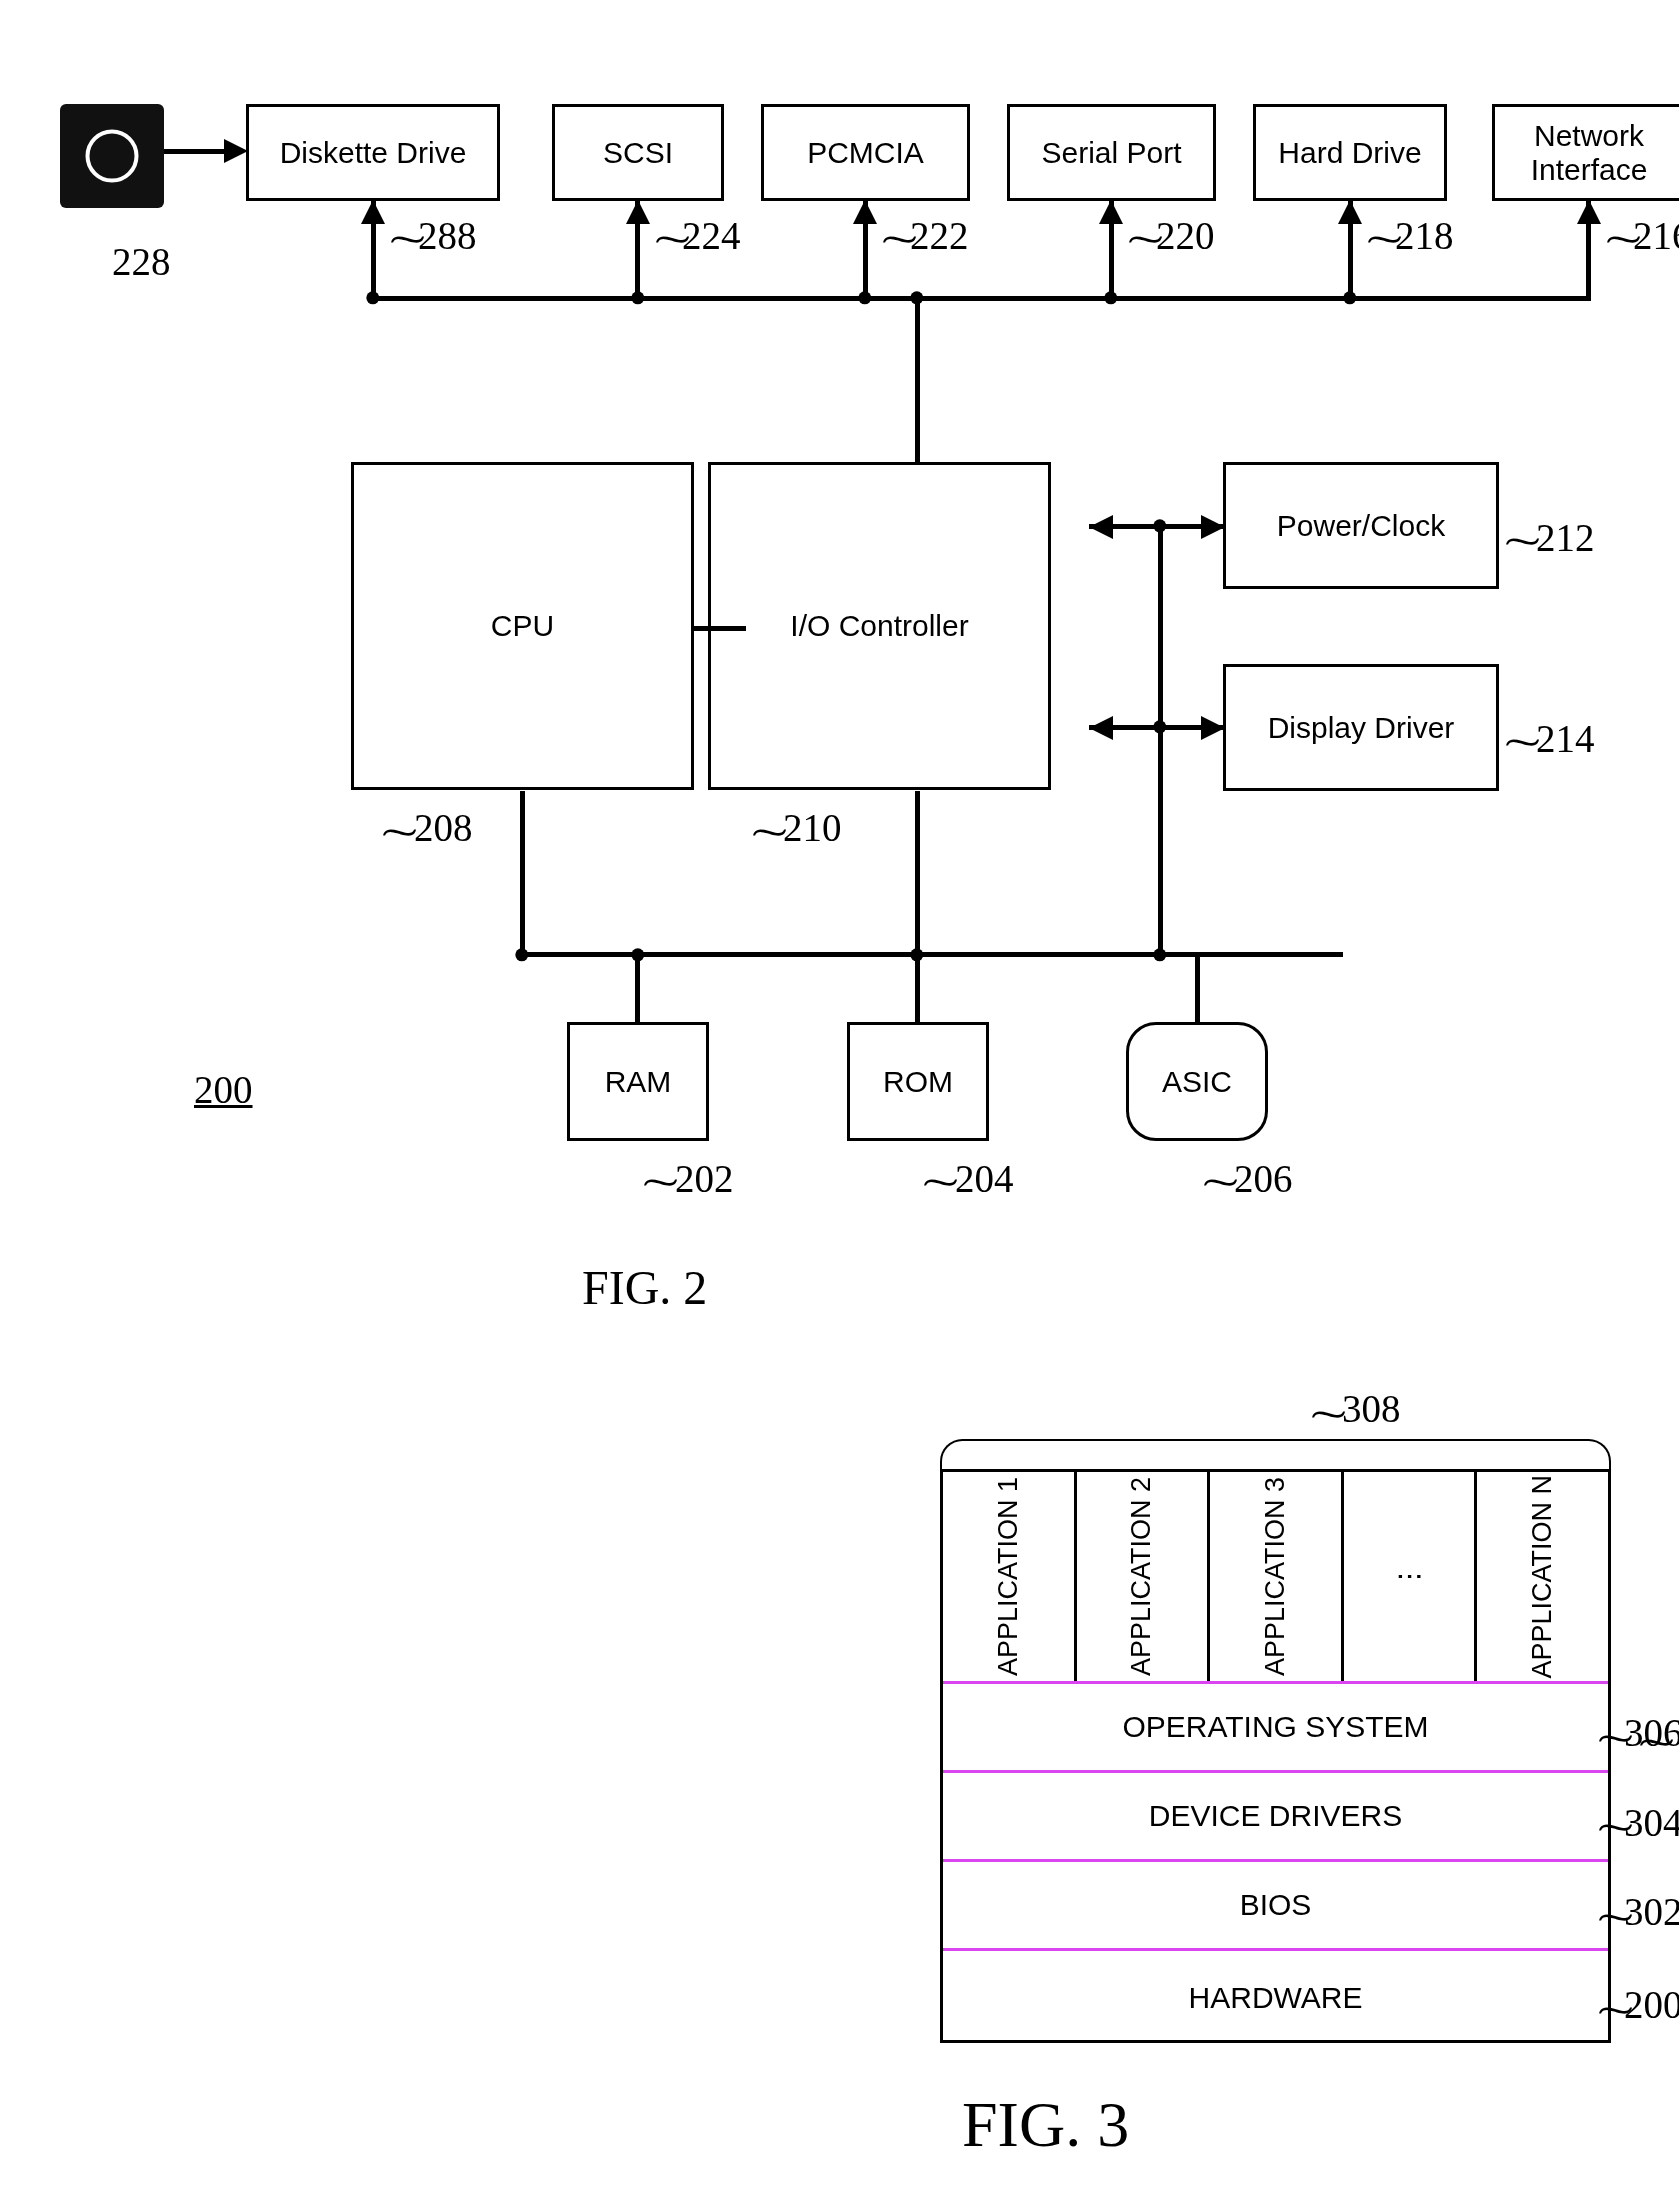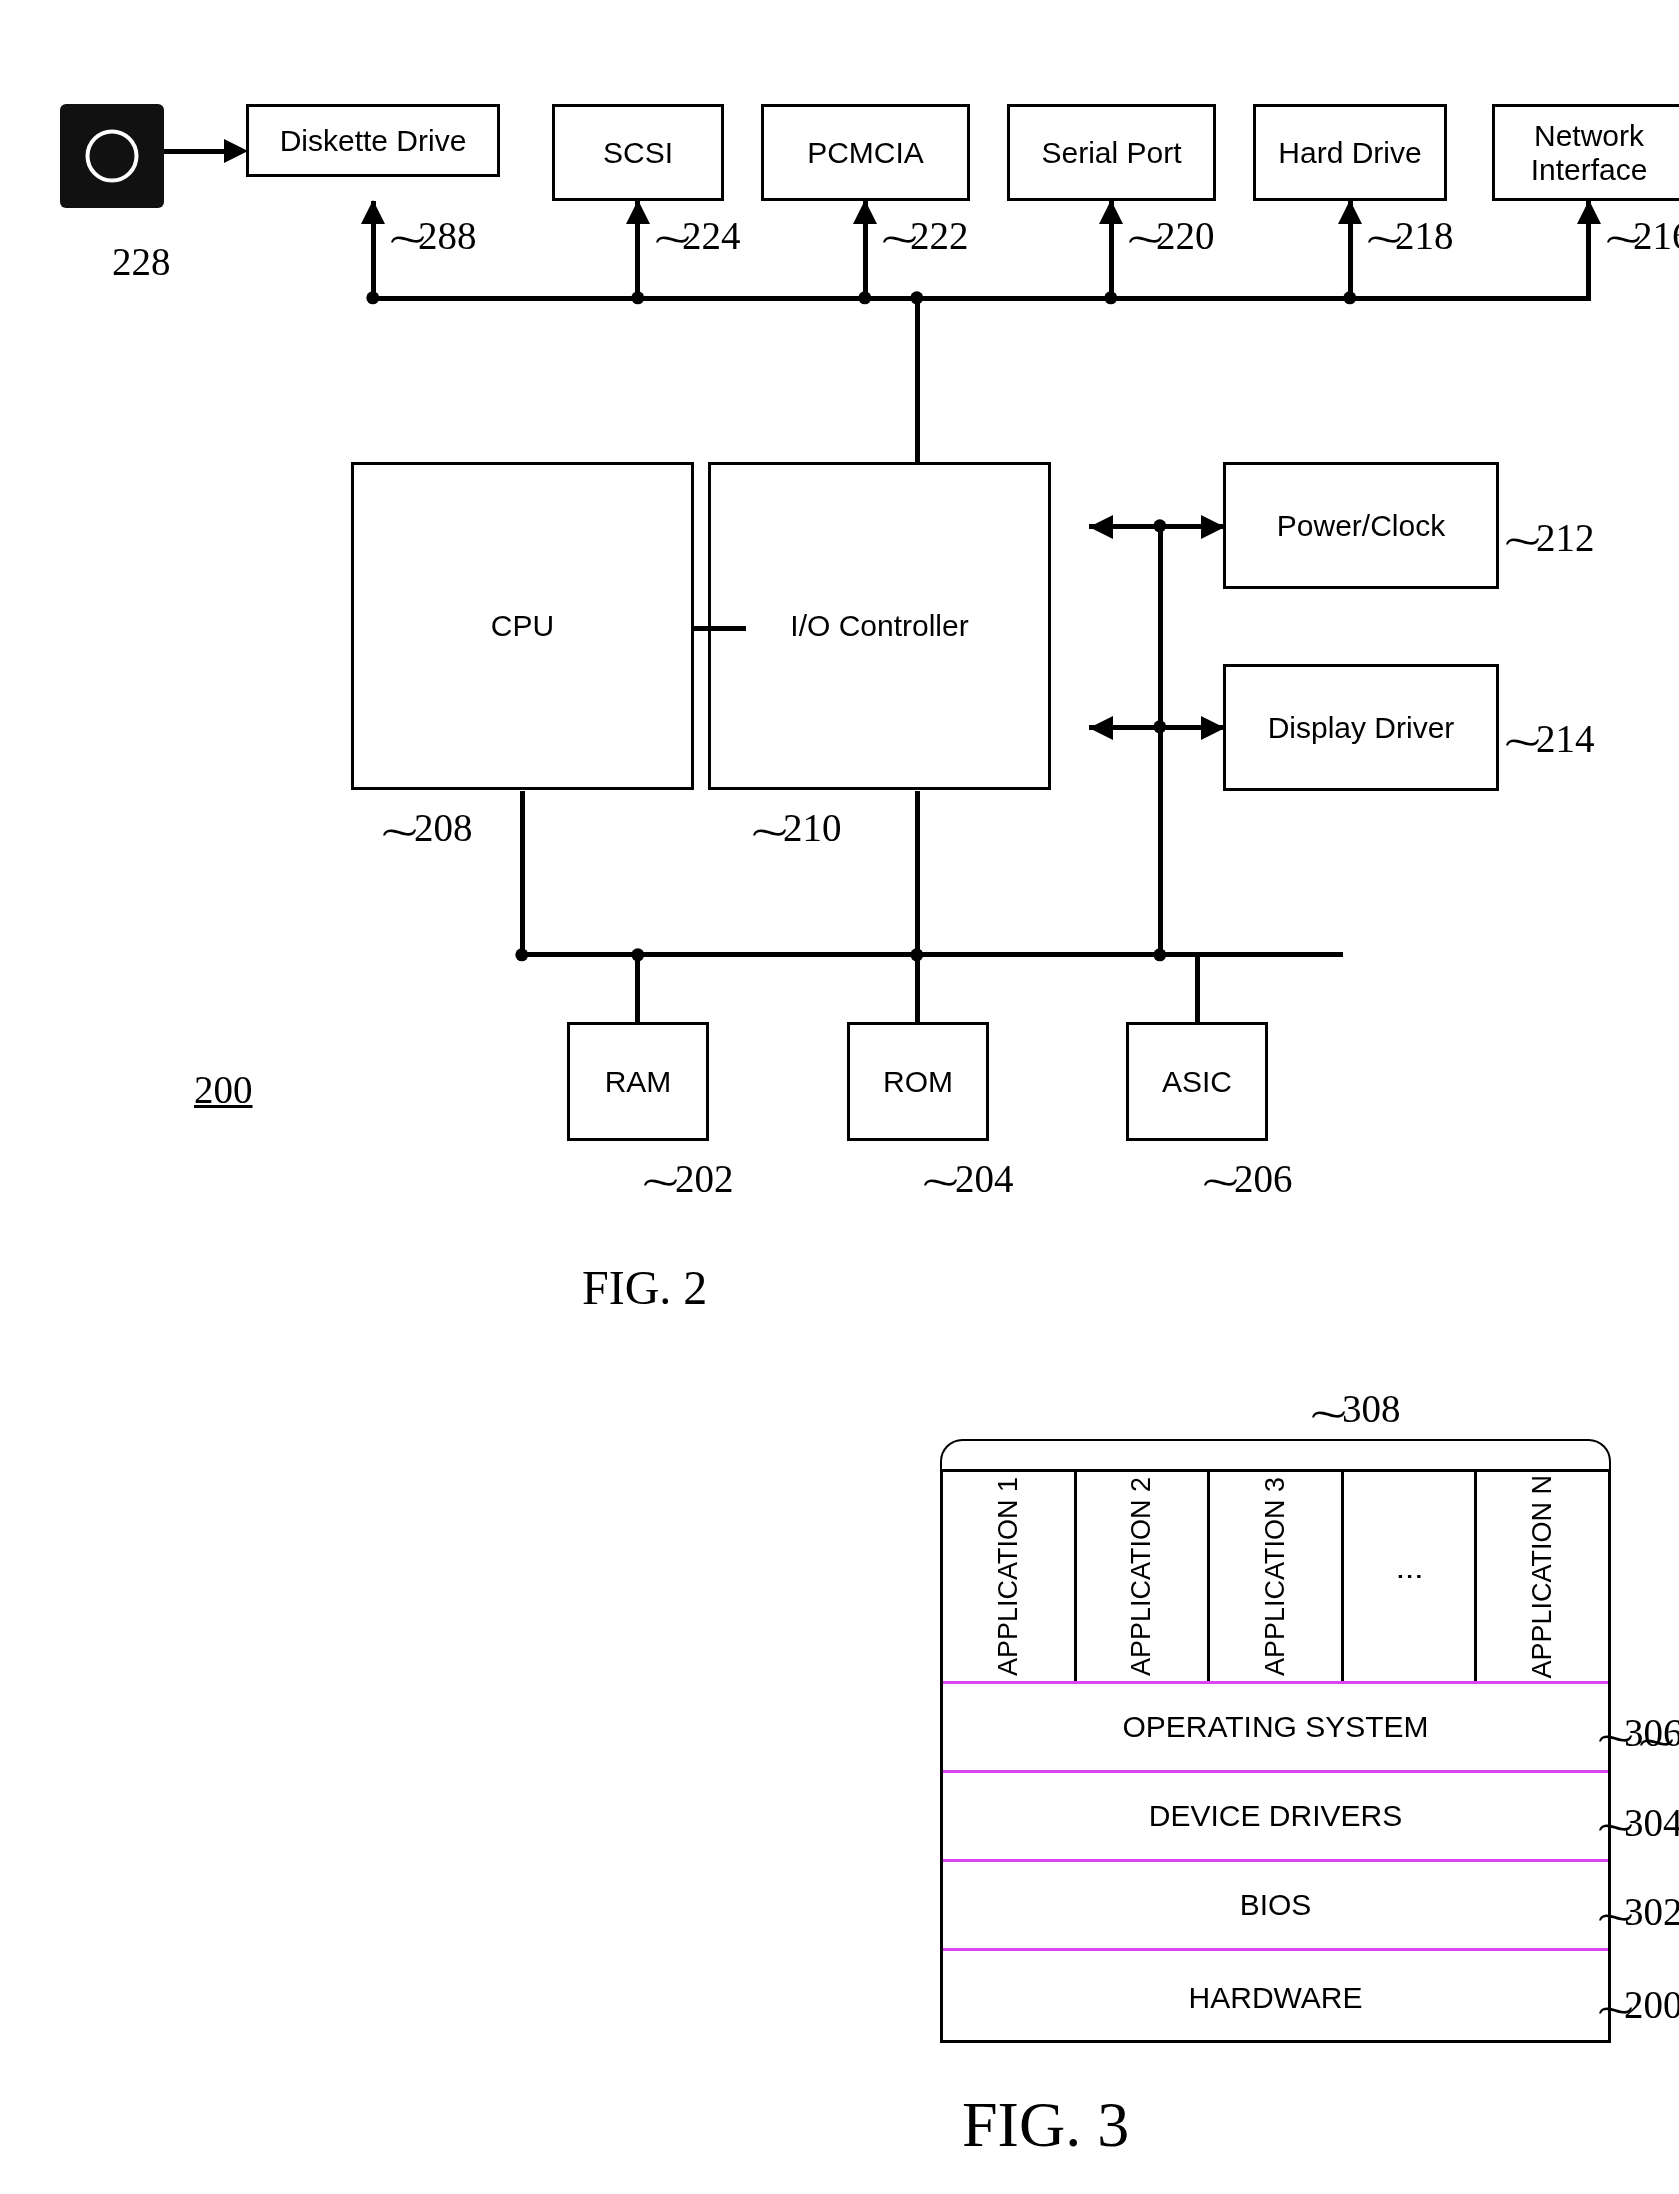--- a/index.html
+++ b/index.html
@@ -101,21 +101,21 @@
   .app-cell:last-child { border-right: none; }
 </style>
 </head>
 <body>
 
 <div class="disk" data-name="diskette-icon" style="left:60px; top:104px;"></div>
 
 <div class="line" style="left:164px; top:149px; width:67px; height:4.5px;"></div>
 <div class="arrowhead ah-right" style="left:224px; top:139px;"></div>
 
-<div class="box" data-name="diskette-drive-box" style="left:246px; top:104px; width:254px; height:73px;">
+<div class="box" data-name="diskette-drive-box" style="left:246px; top:104px; width:254px; height:97px;">
   <span data-name="diskette-drive-label">Diskette Drive</span>
 </div>
 <div class="box" data-name="scsi-box" style="left:552px; top:104px; width:172px; height:97px;">
   <span data-name="scsi-label">SCSI</span>
 </div>
 <div class="box" data-name="pcmcia-box" style="left:761px; top:104px; width:209px; height:97px;">
   <span data-name="pcmcia-label">PCMCIA</span>
 </div>
 <div class="box" data-name="serial-port-box" style="left:1007px; top:104px; width:209px; height:97px;">
   <span data-name="serial-port-label">Serial Port</span>
@@ -221,21 +221,21 @@
 <div class="line" style="left:1195px; top:955px; width:4.5px; height:67px;"></div>
 
 <div class="line" style="left:1160px; top:952px; width:183px; height:4.5px;"></div>
 
 <div class="box" data-name="ram-box" style="left:567px; top:1022px; width:142px; height:119px;">
   <span data-name="ram-label">RAM</span>
 </div>
 <div class="box" data-name="rom-box" style="left:847px; top:1022px; width:142px; height:119px;">
   <span data-name="rom-label">ROM</span>
 </div>
-<div class="box" data-name="asic-box" style="left:1126px; top:1022px; width:142px; height:119px;">
+<div class="box" data-name="asic-box" style="left:1126px; top:1022px; width:142px; height:119px;border-radius:30px;">
   <span data-name="asic-label">ASIC</span>
 </div>
 
 <span class="tilde" style="left:641px; top:1152px;">⁓</span>
 <span class="lbl" data-name="ref-202" style="left:675px; top:1156px;">202</span>
 <span class="tilde" style="left:921px; top:1152px;">⁓</span>
 <span class="lbl" data-name="ref-204" style="left:955px; top:1156px;">204</span>
 <span class="tilde" style="left:1201px; top:1152px;">⁓</span>
 <span class="lbl" data-name="ref-206" style="left:1234px; top:1156px;">206</span>
 

